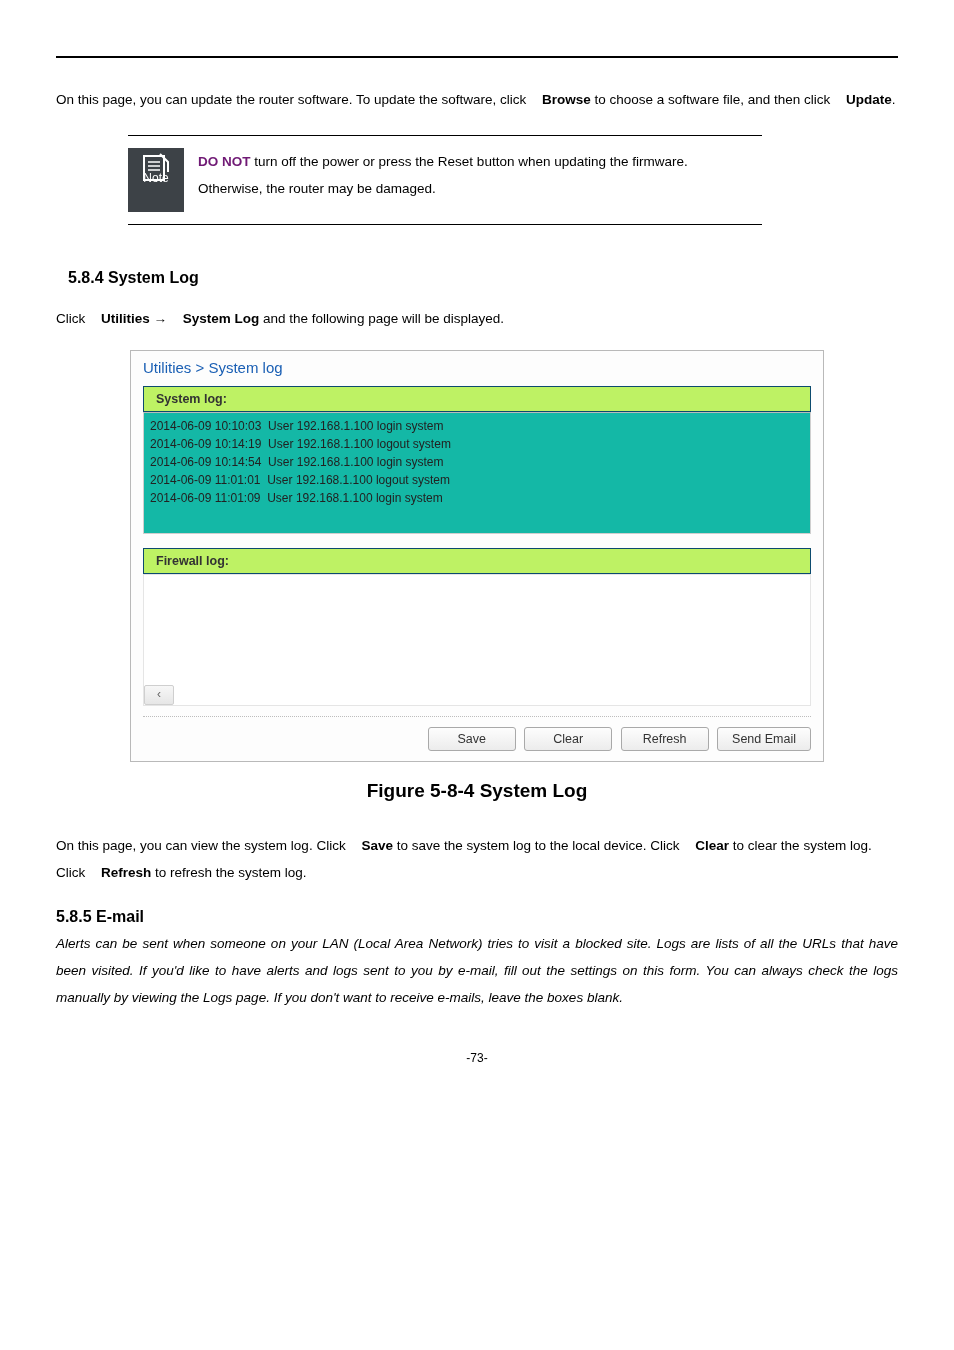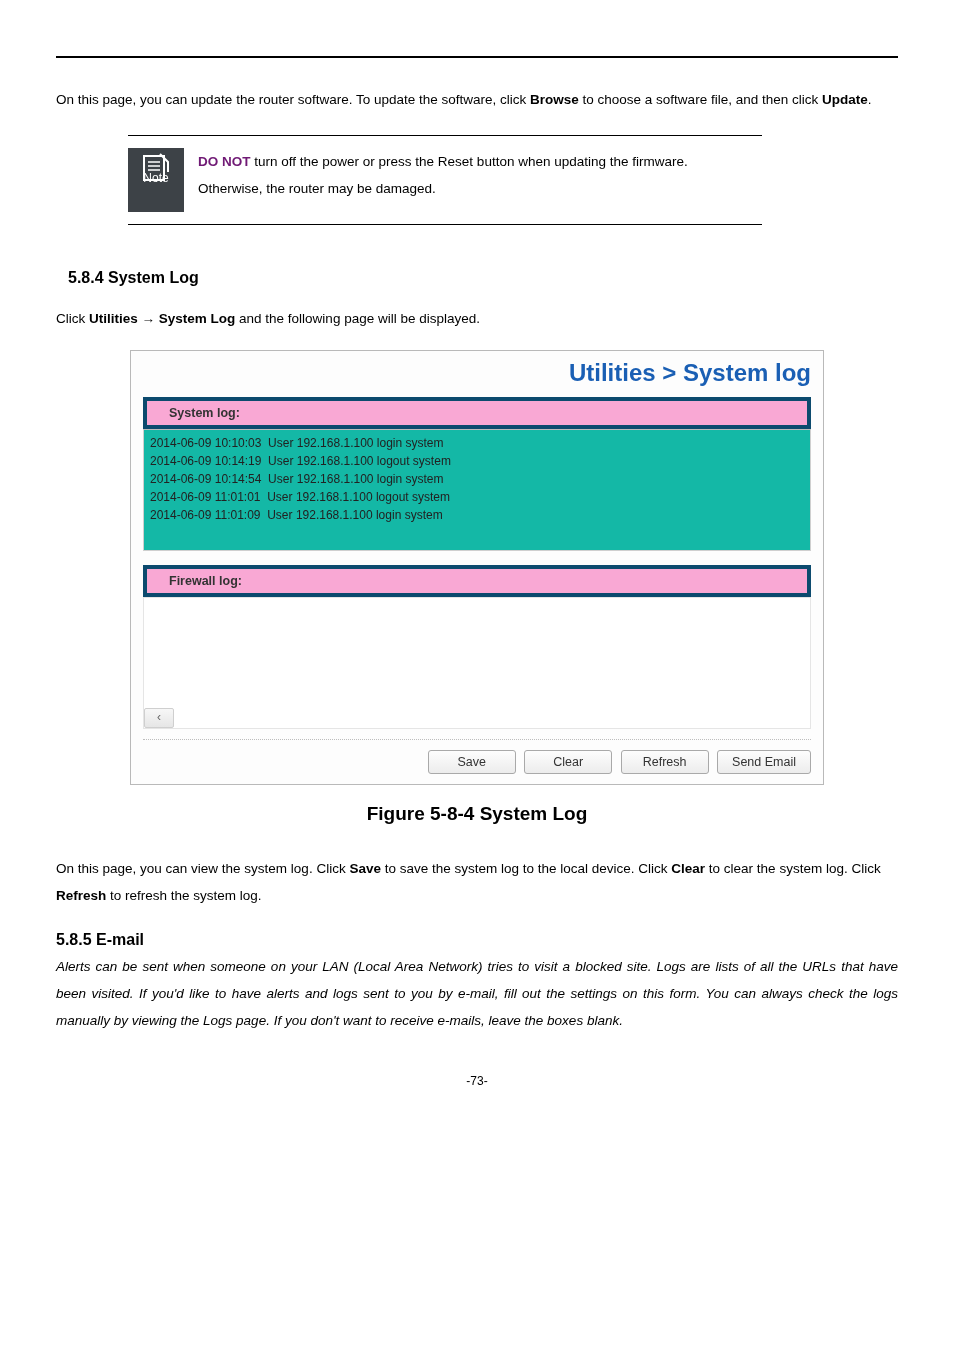--- a/index.html
+++ b/index.html
@@ -18,20 +18,21 @@
       border-top: 2px solid #000;
       margin-bottom: 28px;
     }
     .body-text {
       font-size: 13.5px;
       line-height: 2.0;
       color: #000;
     }
     .body-text b, .body-text strong {
       font-weight: bold;
+      margin-left: 12px;
     }
     .note-block {
       width: 634px;
       margin: 22px 0 22px 72px;
     }
     .note-rule {
       border-top: 1px solid #000;
     }
     .note-row {
       display: flex;
@@ -86,32 +87,31 @@
       margin: 18px auto 0 auto;
       border: 1px solid #b9b9b9;
       background: #fdfdfd;
       font-family: Tahoma, Verdana, Arial, sans-serif;
     }
     .ss-pad {
       padding: 8px 12px 10px 12px;
     }
     .ss-title {
       color: #1a5fb4;
-      font-weight: bold;
-      font-size: 24px;
+      font-weight: normal;
+      font-size: 15px;
       padding-bottom: 4px;
-      text-align: right;
     }
     .ss-section-bar {
-      background: #f9a8d4;
-      border: 4px solid #0c4a6e;
+      background: #bef264;
+      border: 1px solid #0c4a6e;
       font-size: 12.5px;
       font-weight: bold;
       color: #333;
-      padding: 5px 22px;
+      padding: 5px 12px;
       margin-top: 6px;
     }
     .ss-textbox {
       border: 1px solid #cfcfcf;
       border-top: 1px solid #bbb;
       font-family: Tahoma, Verdana, Arial, sans-serif;
       font-size: 12px;
       color: #222;
       padding: 4px 6px;
       height: 112px;

